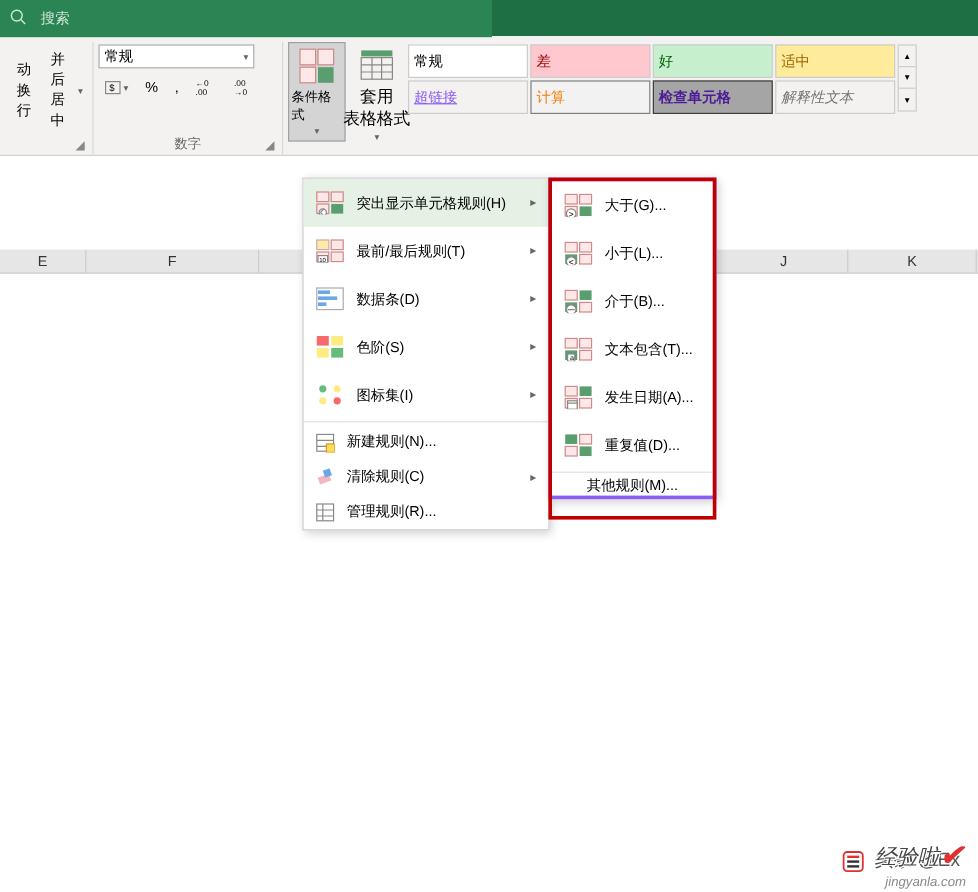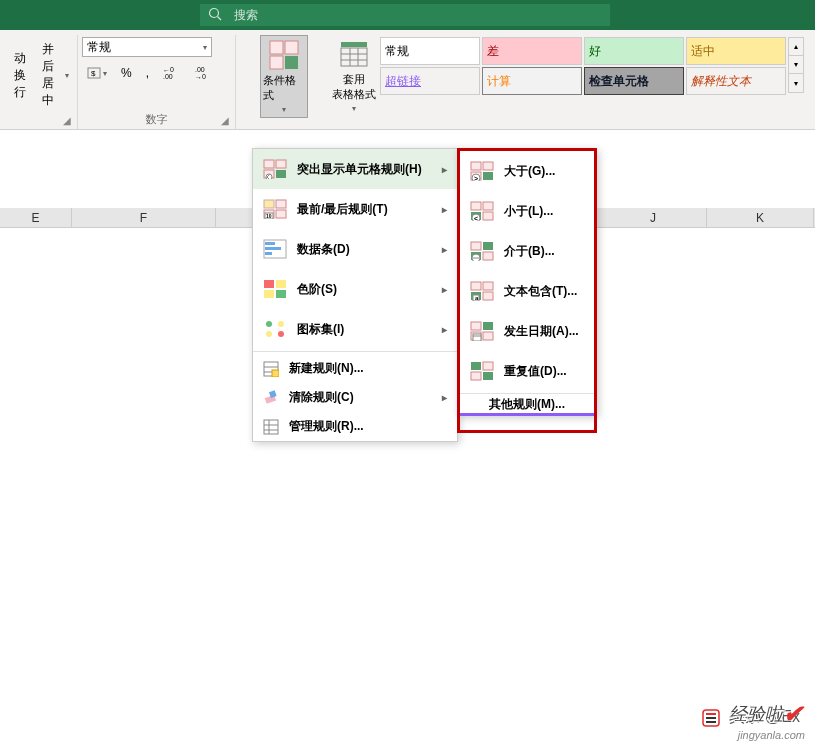--- a/index.html
+++ b/index.html
@@ -12,23 +12,22 @@
       position: relative;
       overflow: hidden;
     }
     .titlebar {
       height: 30px;
       background: #1e7044;
       display: flex;
       align-items: center;
     }
     .search-box {
-      margin-left: 200px;
       background: #2a8454;
-      height: 22px;
+      height: 32px;
       width: 410px;
       display: flex;
       align-items: center;
       padding: 0 8px;
       color: #d0e6d8;
     }
     .search-icon { margin-right: 12px; }
     .ribbon {
       background: #f3f2f1;
       border-bottom: 1px solid #d1d1d1;
@@ -107,21 +106,20 @@
       align-items: center;
     }
     .big-button {
       display: flex;
       flex-direction: column;
       align-items: center;
       width: 48px;
       padding: 3px 2px;
       cursor: pointer;
       gap: 2px;
-      margin-left: 20px;
     }
     .big-button.active {
       background: #d4d4d4;
       border: 1px solid #a0a0a0;
     }
     .big-icon {
       width: 32px;
       height: 32px;
     }
     .styles-area {
@@ -140,22 +138,22 @@
       padding: 0 4px;
       font-size: 12px;
       cursor: pointer;
     }
     .style-changgui { background: #fff; }
     .style-cha { background: #ffc7ce; color: #9c0006; }
     .style-hao { background: #c6efce; color: #006100; }
     .style-shizhong { background: #ffeb9c; color: #9c6500; }
     .style-lianjie { color: #8b5cf6; text-decoration: underline; }
     .style-jisuan { background: #f2f2f2; color: #fa7d00; border: 1px solid #7f7f7f; }
-    .style-jiancha { background: #a5a5a5; color: #0f172a; border: 1px solid #3f3f3f; font-weight: bold; }
-    .style-jieshi { font-style: italic; color: #c2410c; }
+    .style-jiancha { background: #a5a5a5; color: #4c1d95; border: 1px solid #3f3f3f; font-weight: bold; }
+    .style-jieshi { font-style: italic; color: #737373; }
     .styles-scroll {
       width: 16px;
       display: flex;
       flex-direction: column;
       border: 1px solid #ccc;
       margin-top: 2px;
     }
     .scroll-btn {
       height: 18px;
       display: flex;
@@ -175,21 +173,20 @@
       box-shadow: 2px 2px 8px rgba(0,0,0,0.2);
       z-index: 10;
     }
     .menu-item {
       display: flex;
       align-items: center;
       padding: 10px 10px;
       cursor: pointer;
       gap: 10px;
       position: relative;
-      font-weight: bold;
     }
     .menu-item.hover { background: #e5f1e5; }
     .menu-item-icon { width: 24px; height: 20px; flex-shrink: 0; }
     .menu-item-label { flex: 1; font-size: 12px; }
     .submenu-arrow { font-size: 10px; color: #666; }
     .menu-sep { height: 1px; background: #e0e0e0; margin: 2px 0; }
     .submenu {
       position: absolute;
       top: 148px;
       left: 457px;
@@ -343,21 +340,21 @@
       </div>
       <div class="big-button">
         <svg class="big-icon" viewBox="0 0 32 32">
           <rect x="3" y="4" width="26" height="5" fill="#5a9e6f"></rect>
           <rect x="3" y="10" width="26" height="18" fill="none" stroke="#888"></rect>
           <line x1="3" y1="16" x2="29" y2="16" stroke="#888"></line>
           <line x1="3" y1="22" x2="29" y2="22" stroke="#888"></line>
           <line x1="12" y1="10" x2="12" y2="28" stroke="#888"></line>
           <line x1="20" y1="10" x2="20" y2="28" stroke="#888"></line>
         </svg>
-        <span style="font-size:11px;text-align:center;white-space:pre">套用
+        <span style="font-size:14px;text-align:center;white-space:pre">套用
 表格格式</span>
         <span class="dropdown-arrow">▾</span>
       </div>
       <div class="styles-area">
         <div class="style-row">
           <div class="style-cell style-changgui">常规</div>
           <div class="style-cell style-cha">差</div>
           <div class="style-cell style-hao">好</div>
           <div class="style-cell style-shizhong">适中</div>
         </div>

